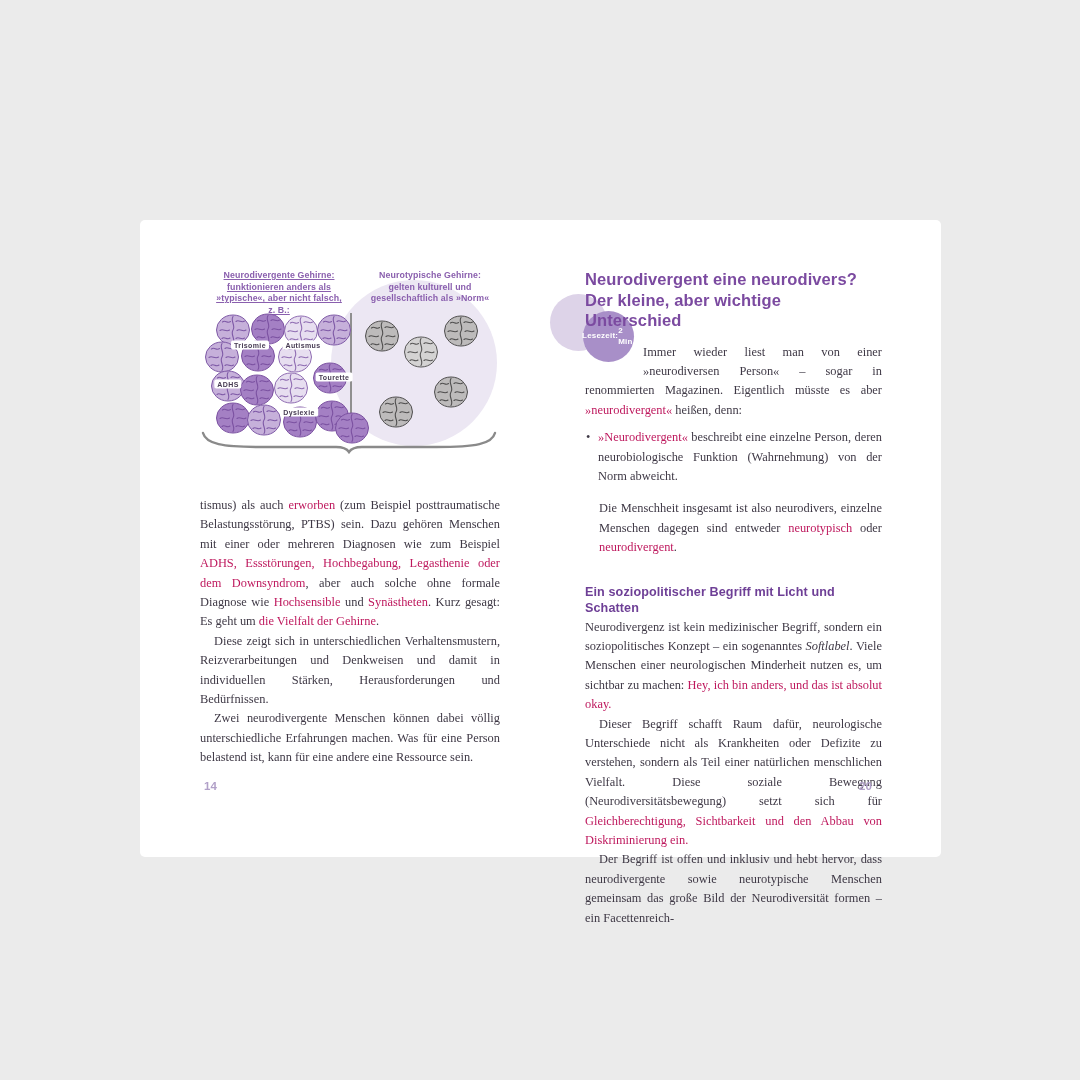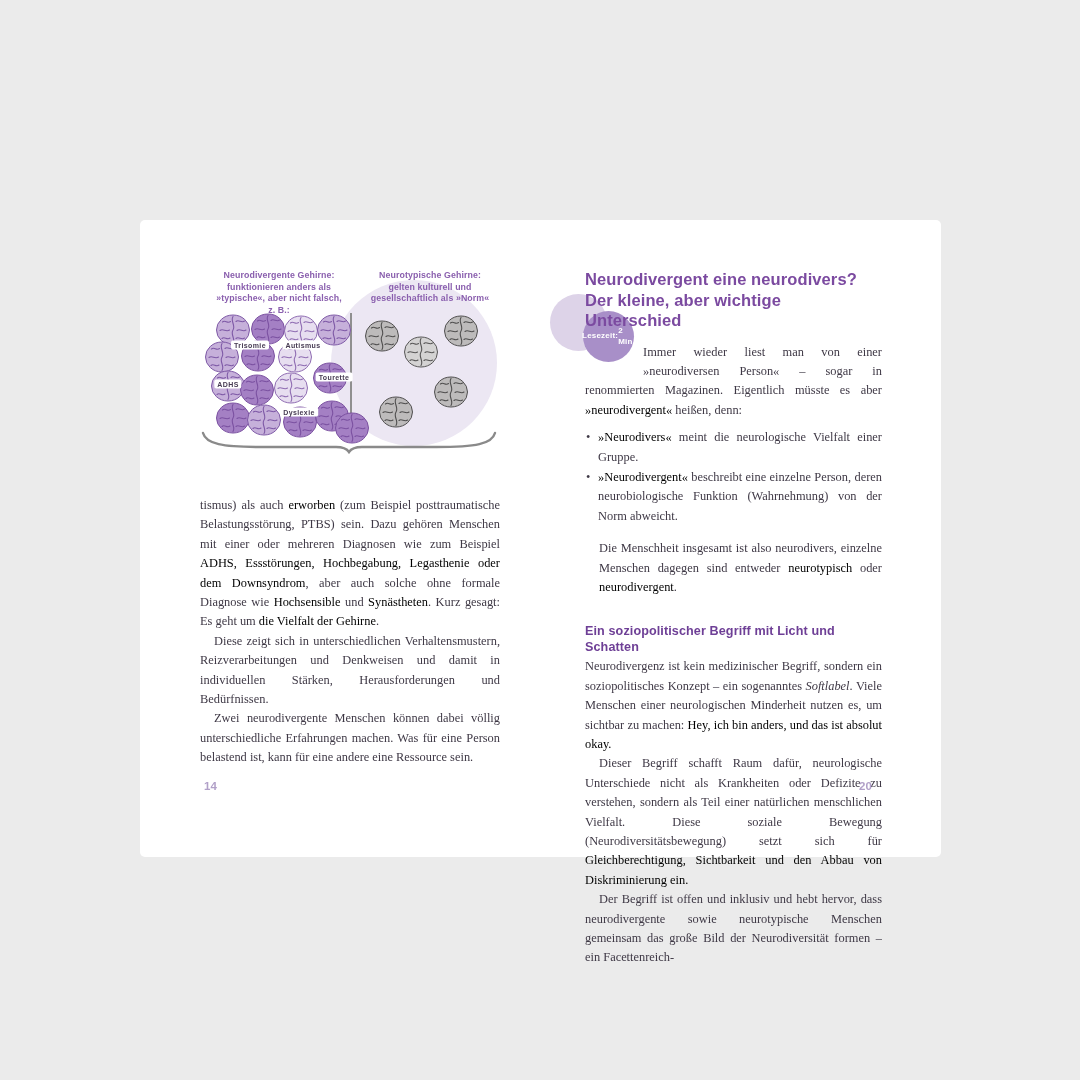--- a/index.html
+++ b/index.html
@@ -2,21 +2,21 @@
 <html><head>
 <meta charset="utf-8">
 <style>
   html,body{margin:0;padding:0;width:1080px;height:1080px;overflow:hidden;background:#ebebeb;}
   *{box-sizing:border-box;}
   .spread{position:absolute;left:140px;top:220px;width:801px;height:637px;background:#ffffff;border-radius:5px;}
 
   
   .illo-big-circle{position:absolute;left:191px;top:60px;width:166px;height:166px;border-radius:50%;background:#ece7f3;}
   .illo-header{position:absolute;top:50px;font:bold 8.8px/1.32 "Liberation Sans",sans-serif;color:#8a5fae;text-align:center;white-space:pre-line;letter-spacing:.1px;}
-  .illo-header.left{left:63px;width:152px;}
+  .illo-header.left{left:63px;width:152px;text-decoration:underline;}
   .illo-header.right{left:222px;width:136px;}
   .illo-divider{position:absolute;left:210px;top:93px;width:2px;height:119px;background:#8f8f8f;}
   .brains-wrap{position:absolute;left:60px;top:85px;width:300px;height:150px;}
   .brains-wrap svg{position:absolute;left:0;top:0;}
   .brain-label{position:absolute;transform:translate(-50%,-50%);background:#ffffff;padding:1px 3px;font:bold 7px/1 "Liberation Sans",sans-serif;color:#463a52;letter-spacing:.4px;white-space:nowrap;border-radius:2px;}
   .br-l .bb{fill:#c6b0da;stroke:#7e59a6;stroke-width:1;}
   .br-l .bl{stroke:#7e59a6;}
   .br-p .bb{fill:#e7def0;stroke:#8f6cb2;stroke-width:1;}
   .br-p .bl{stroke:#8f6cb2;}
   .br-d .bb{fill:#a480c4;stroke:#7b51a1;stroke-width:1;}
@@ -31,21 +31,21 @@
 
   
   .body-col{font:12.4px/19.4px "Liberation Serif",serif;color:#3e3845;text-align:justify;}
   .left-body{position:absolute;left:60px;top:276px;width:300px;}
   .right-col{position:absolute;left:445px;top:49px;width:297px;}
   .para{margin:0;}
   .para.ind{text-indent:14px;}
   .para.bullet{position:relative;padding-left:13px;}
   .para.bullet::before{content:"\2022";position:absolute;left:1px;top:0;}
   .para.first-wrap::before{content:"";float:left;width:58px;height:26px;}
-  .hl{color:#000000;}
+  .hl{color:#be185d;}
   .it{font-style:italic;}
 
   .page-num{position:absolute;top:561px;font:bold 11.5px/1 "Liberation Sans",sans-serif;color:#b1a0c8;}
   .page-num.left{left:64px;}
   .page-num.right{left:719px;}
 
   
   .rp-title{font:bold 16.5px/20.5px "Liberation Sans",sans-serif;color:#7b4aa0;letter-spacing:.1px;}
   .deco-circle{position:absolute;left:410px;top:74px;width:57px;height:57px;border-radius:50%;background:#ddd3e8;}
   .badge-circle{position:absolute;left:443px;top:91px;width:51px;height:51px;border-radius:50%;background:#a88fc8;display:flex;flex-direction:row;align-items:center;justify-content:center;}
@@ -205,21 +205,20 @@
     <div class="rp-title">
       <div>Neurodivergent eine neurodivers?</div>
       <div>Der kleine, aber wichtige Unterschied</div>
     </div>
 
     <div class="body-col rp-intro">
         <div class="para first-wrap"><span>Immer wieder liest man von einer »neurodiversen Person« – sogar in renommierten Magazinen. Eigentlich müsste es aber </span><span class="hl">»neurodivergent«</span><span> heißen, denn:</span></div>
       </div>
 
     <div class="body-col rp-bullets">
-        <div class="para bullet"><span class="hl">»Neurodivers«</span><span> meint die neurologische Vielfalt einer Gruppe.</span></div>
         <div class="para bullet"><span class="hl">»Neurodivergent«</span><span> beschreibt eine einzelne Person, deren neurobiologische Funktion (Wahrnehmung) von der Norm abweicht.</span></div>
       </div>
 
     <div class="body-col rp-after">
         <div class="para "><span>Die Menschheit insgesamt ist also neurodivers, einzelne Menschen dagegen sind entweder </span><span class="hl">neurotypisch</span><span> oder </span><span class="hl">neurodivergent</span><span>.</span></div>
       </div>
 
     <div class="rp-subhead">Ein soziopolitischer Begriff mit Licht und Schatten</div>
 
     <div class="body-col rp-section">

